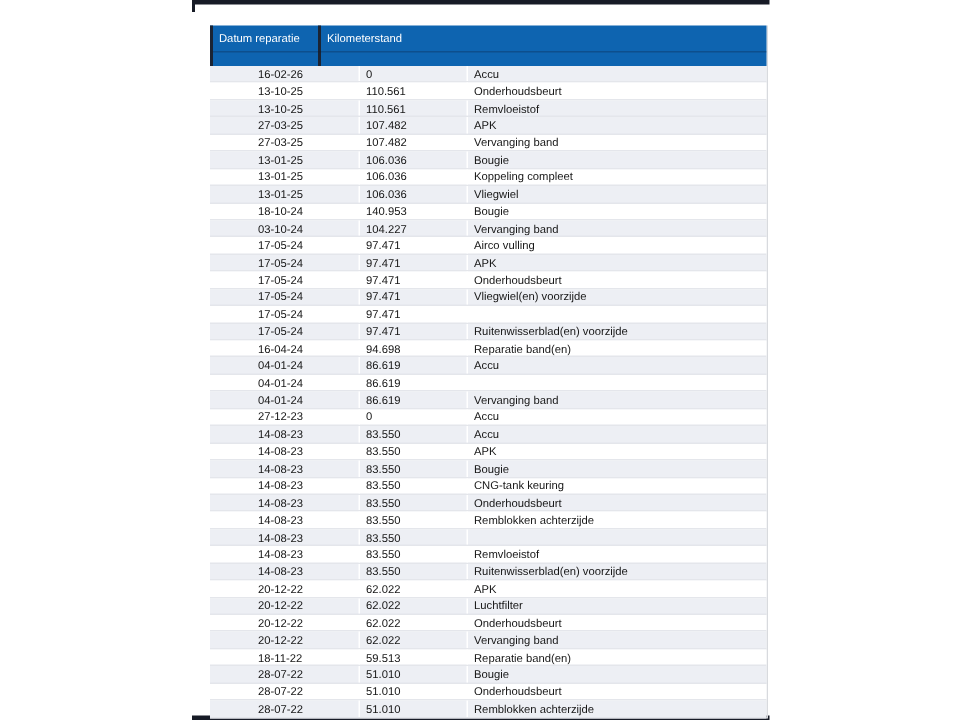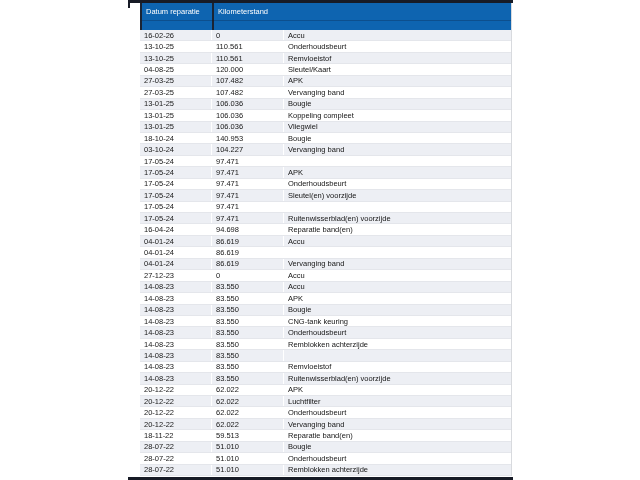--- a/index.html
+++ b/index.html
@@ -29,21 +29,21 @@
     border-bottom:3px solid var(--frame-line);
   }
   .corner-tick{
     position:absolute;
     left:128px; top:0;
     width:2px; height:8px;
     background:var(--frame-line);
   }
   .table-wrap{
     position:absolute;
-    left:12px; top:0;
+    left:12px; top:14px;
     width:372px;
     border-right:1px solid var(--table-edge);
   }
   .thead{
     position:relative;
     display:flex;
     height:27px;
     background:var(--header-bg);
     border-left:2px solid var(--header-sep);
   }
@@ -75,21 +75,21 @@
   .row.odd{background:var(--row-alt-bg);}
   .cell{
     display:flex;
     align-items:center;
     font-size:7.5px;
     color:var(--cell-text);
     padding-left:4px;
     white-space:nowrap;
     overflow:hidden;
   }
-  .cell.c1{width:72px;border-right:1px solid #fff;}
+  .cell.c1{width:72px;border-right:1px solid #fff;margin-left:28px;}
   .cell.c2{width:72px;border-right:1px solid #fff;}
   .cell.c3{flex:1;}
 </style>
 </head>
 <body>
 
 <div class="corner-tick"></div>
 
 <div class="frame">
   <div class="table-wrap">
@@ -107,25 +107,20 @@
         <div class="row even">
           <div class="cell c1">13-10-25</div>
           <div class="cell c2">110.561</div>
           <div class="cell c3">Onderhoudsbeurt</div>
         </div>
         <div class="row odd">
           <div class="cell c1">13-10-25</div>
           <div class="cell c2">110.561</div>
           <div class="cell c3">Remvloeistof</div>
         </div>
-        <div class="row even">
-          <div class="cell c1">04-08-25</div>
-          <div class="cell c2">120.000</div>
-          <div class="cell c3">Sleutel/Kaart</div>
-        </div>
         <div class="row odd">
           <div class="cell c1">27-03-25</div>
           <div class="cell c2">107.482</div>
           <div class="cell c3">APK</div>
         </div>
         <div class="row even">
           <div class="cell c1">27-03-25</div>
           <div class="cell c2">107.482</div>
           <div class="cell c3">Vervanging band</div>
         </div>
@@ -150,35 +145,36 @@
           <div class="cell c3">Bougie</div>
         </div>
         <div class="row odd">
           <div class="cell c1">03-10-24</div>
           <div class="cell c2">104.227</div>
           <div class="cell c3">Vervanging band</div>
         </div>
         <div class="row even">
           <div class="cell c1">17-05-24</div>
           <div class="cell c2">97.471</div>
-        </div>
-        <div class="row odd">
-          <div class="cell c1">17-05-24</div>
-          <div class="cell c2">97.471</div>
-          <div class="cell c3">APK</div>
-        </div>
-        <div class="row even">
-          <div class="cell c1">17-05-24</div>
-          <div class="cell c2">97.471</div>
-          <div class="cell c3">Onderhoudsbeurt</div>
-        </div>
-        <div class="row odd">
-          <div class="cell c1">17-05-24</div>
-          <div class="cell c2">97.471</div>
-          <div class="cell c3">Sleutel(en) voorzijde</div>
+          <div class="cell c3">Airco vulling</div>
+        </div>
+        <div class="row odd">
+          <div class="cell c1">17-05-24</div>
+          <div class="cell c2">97.471</div>
+          <div class="cell c3">APK</div>
+        </div>
+        <div class="row even">
+          <div class="cell c1">17-05-24</div>
+          <div class="cell c2">97.471</div>
+          <div class="cell c3">Onderhoudsbeurt</div>
+        </div>
+        <div class="row odd">
+          <div class="cell c1">17-05-24</div>
+          <div class="cell c2">97.471</div>
+          <div class="cell c3">Vliegwiel(en) voorzijde</div>
         </div>
         <div class="row even">
           <div class="cell c1">17-05-24</div>
           <div class="cell c2">97.471</div>
         </div>
         <div class="row odd">
           <div class="cell c1">17-05-24</div>
           <div class="cell c2">97.471</div>
           <div class="cell c3">Ruitenwisserblad(en) voorzijde</div>
         </div>

